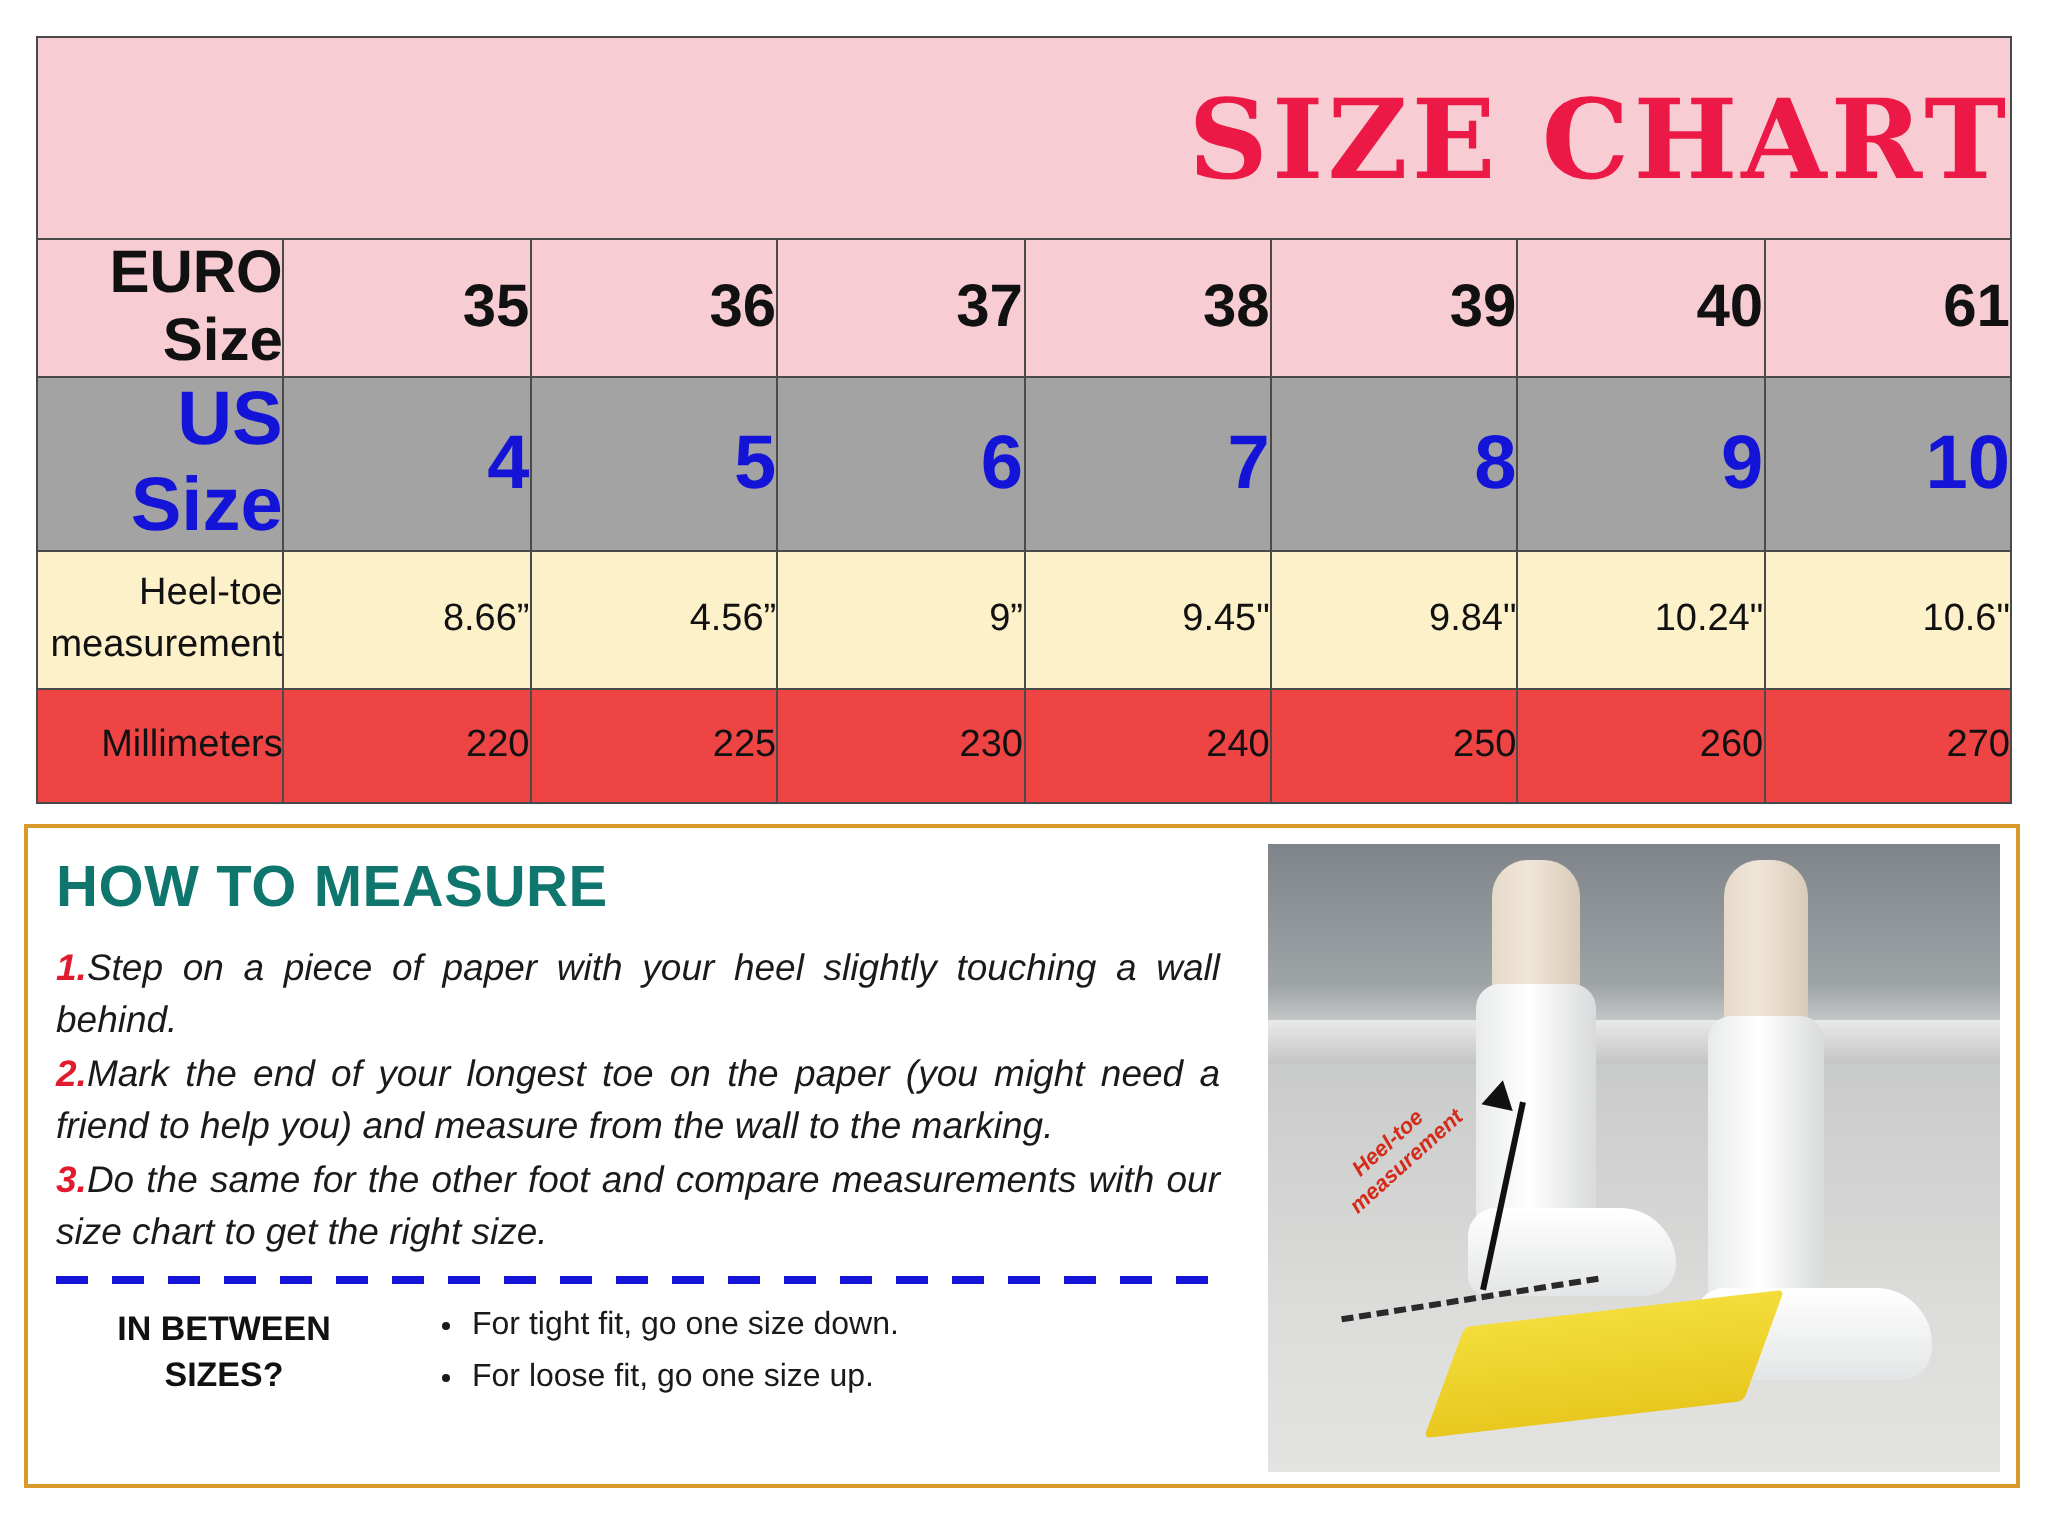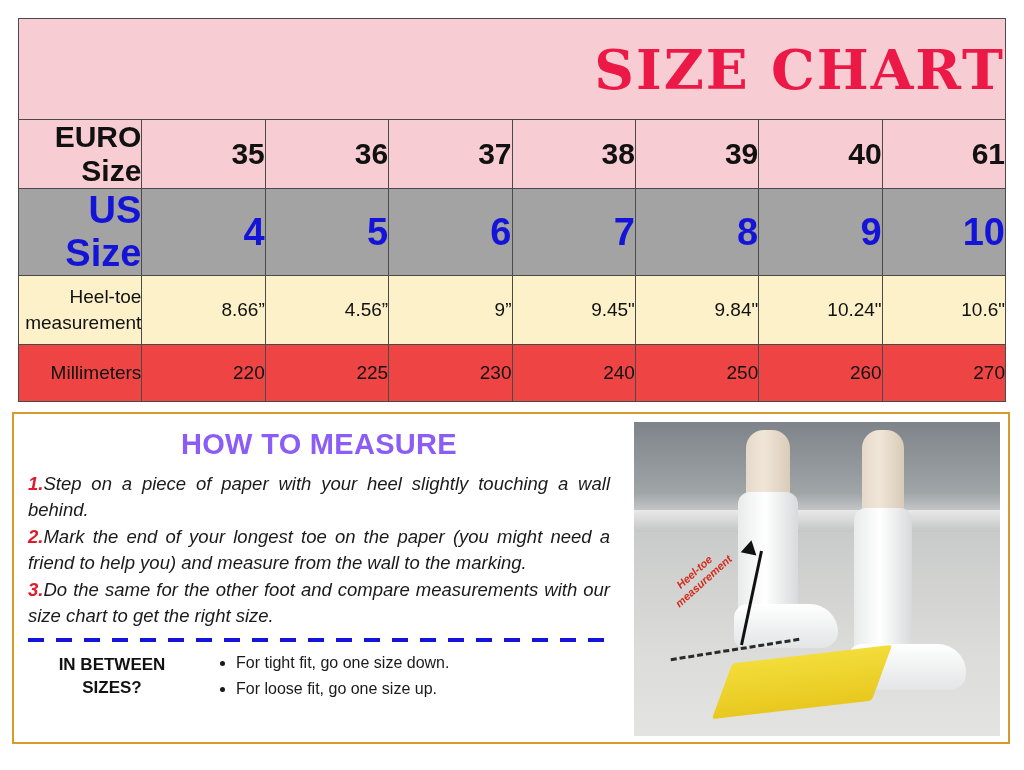--- a/index.html
+++ b/index.html
@@ -99,24 +99,23 @@
   .howto-left {
     position: absolute;
     left: 0;
     top: 0;
     width: 610px;
     height: 100%;
     box-sizing: border-box;
     padding: 10px 14px 0 14px;
   }
   .howto-title {
-    text-align: center;
     font-size: 29px;
     font-weight: bold;
-    color: #8b5cf6;
+    color: #0f766e;
     margin: 4px 0 10px 0;
     letter-spacing: .3px;
   }
   .step {
     font-size: 18.5px;
     font-style: italic;
     color: #1a1a1a;
     line-height: 1.38;
     text-align: justify;
     margin-bottom: 2px;

